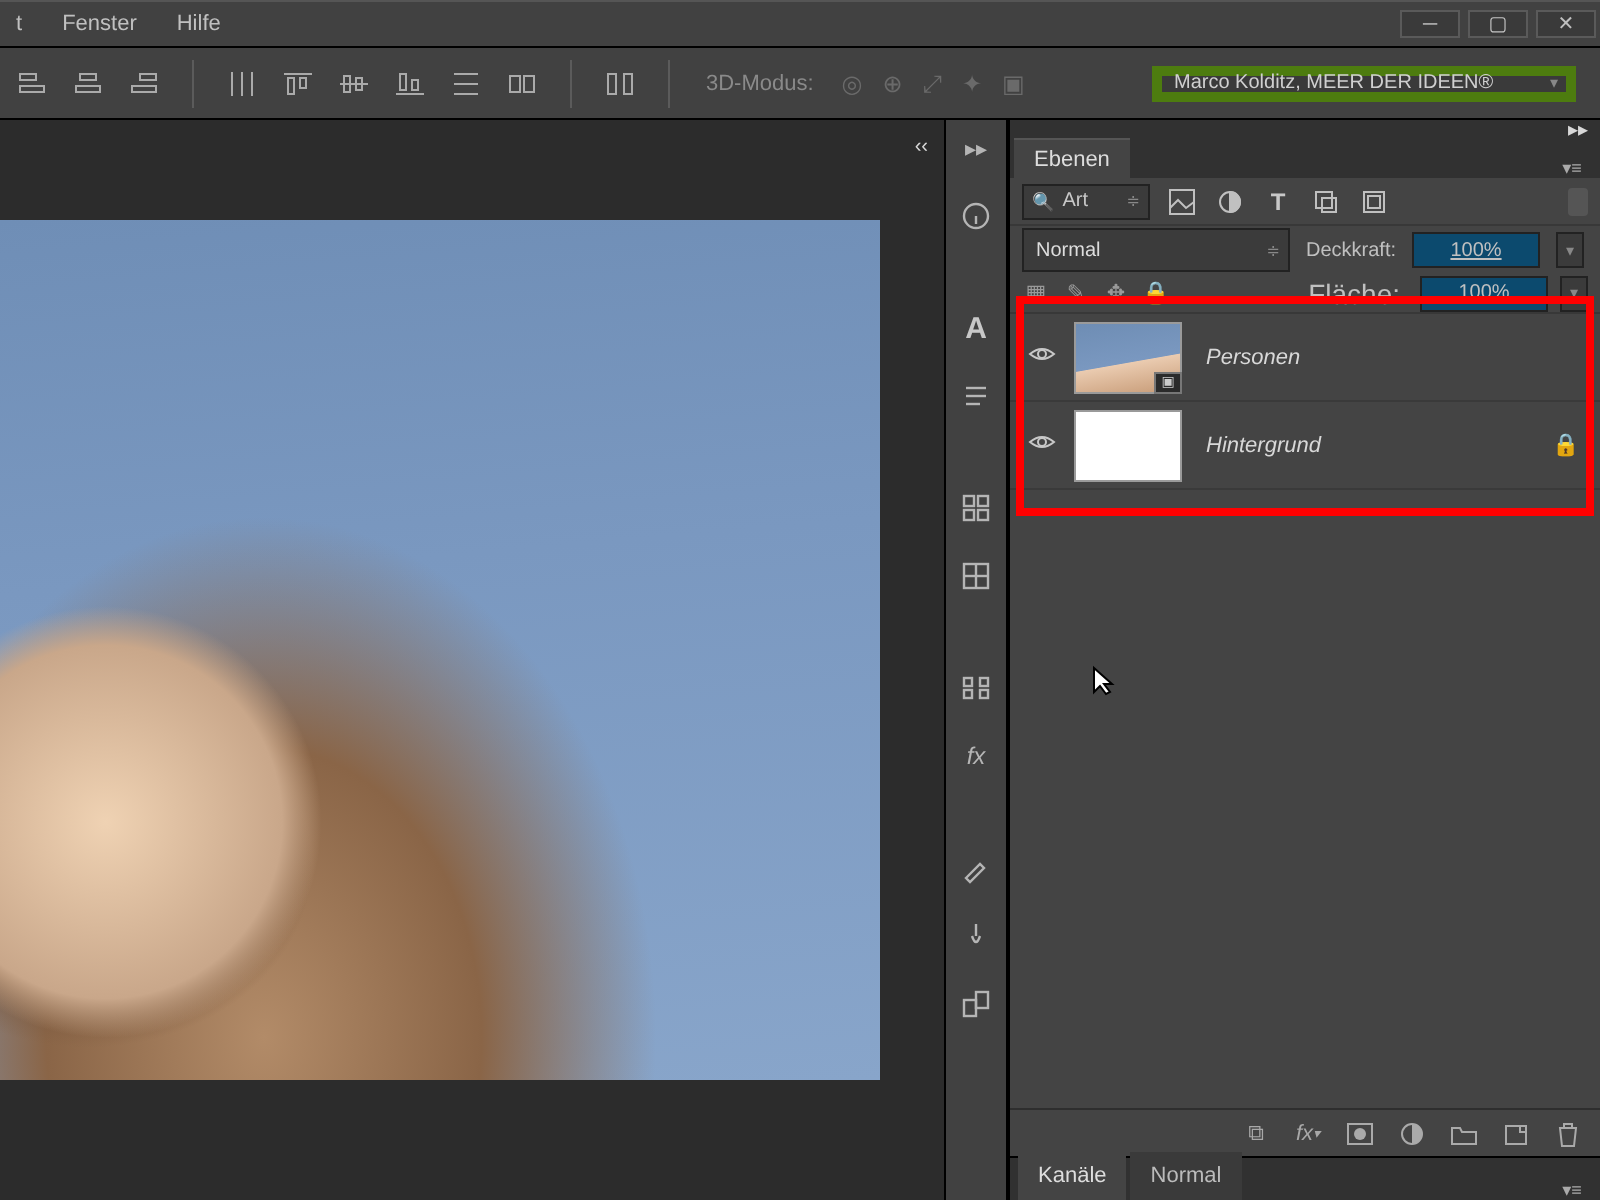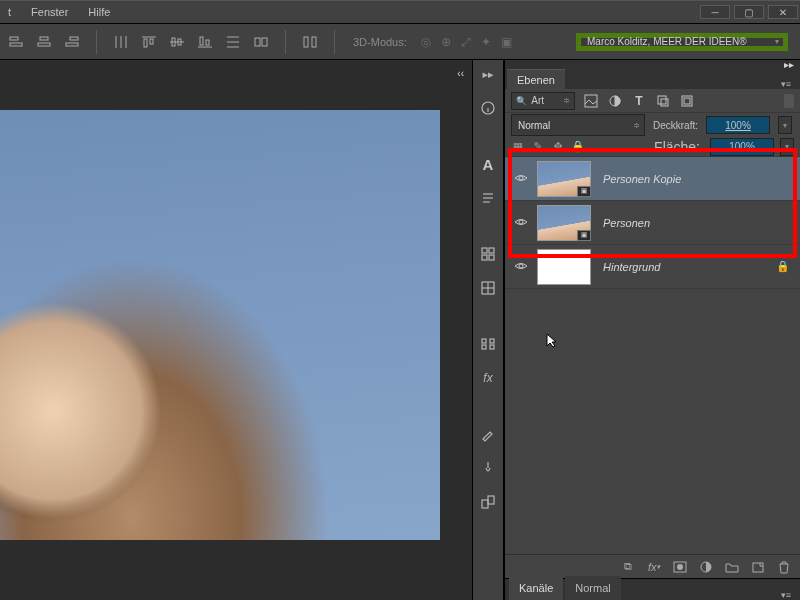--- a/index.html
+++ b/index.html
@@ -317,32 +317,20 @@
       <div class="lkicon">🔒</div>
       <span class="fill-label">Fläche:</span>
       <div class="op-value" style="margin-left:4px">100%</div>
       <div class="op-caret">▾</div>
     </div>
 
     <div id="redbox"></div>
 
     <div id="layerlist" style="position:relative">
 
-      <div class="layer sel">
-        <div class="eye-col">
-            <span><svg viewBox="0 0 14 14">
-                <path d="M1 7 Q7 2 13 7 Q7 12 1 7 Z"></path>
-                <circle cx="7" cy="7" r="2"></circle>
-              </svg></span>
-          </div>
-        <div class="thumb">
-            <div class="so-badge">▣</div>
-          </div>
-        <span class="lname">Personen Kopie</span>
-      </div>
       <div class="layer">
         <div class="eye-col">
             <span><svg viewBox="0 0 14 14">
                 <path d="M1 7 Q7 2 13 7 Q7 12 1 7 Z"></path>
                 <circle cx="7" cy="7" r="2"></circle>
               </svg></span>
           </div>
         <div class="thumb">
             <div class="so-badge">▣</div>
           </div>

